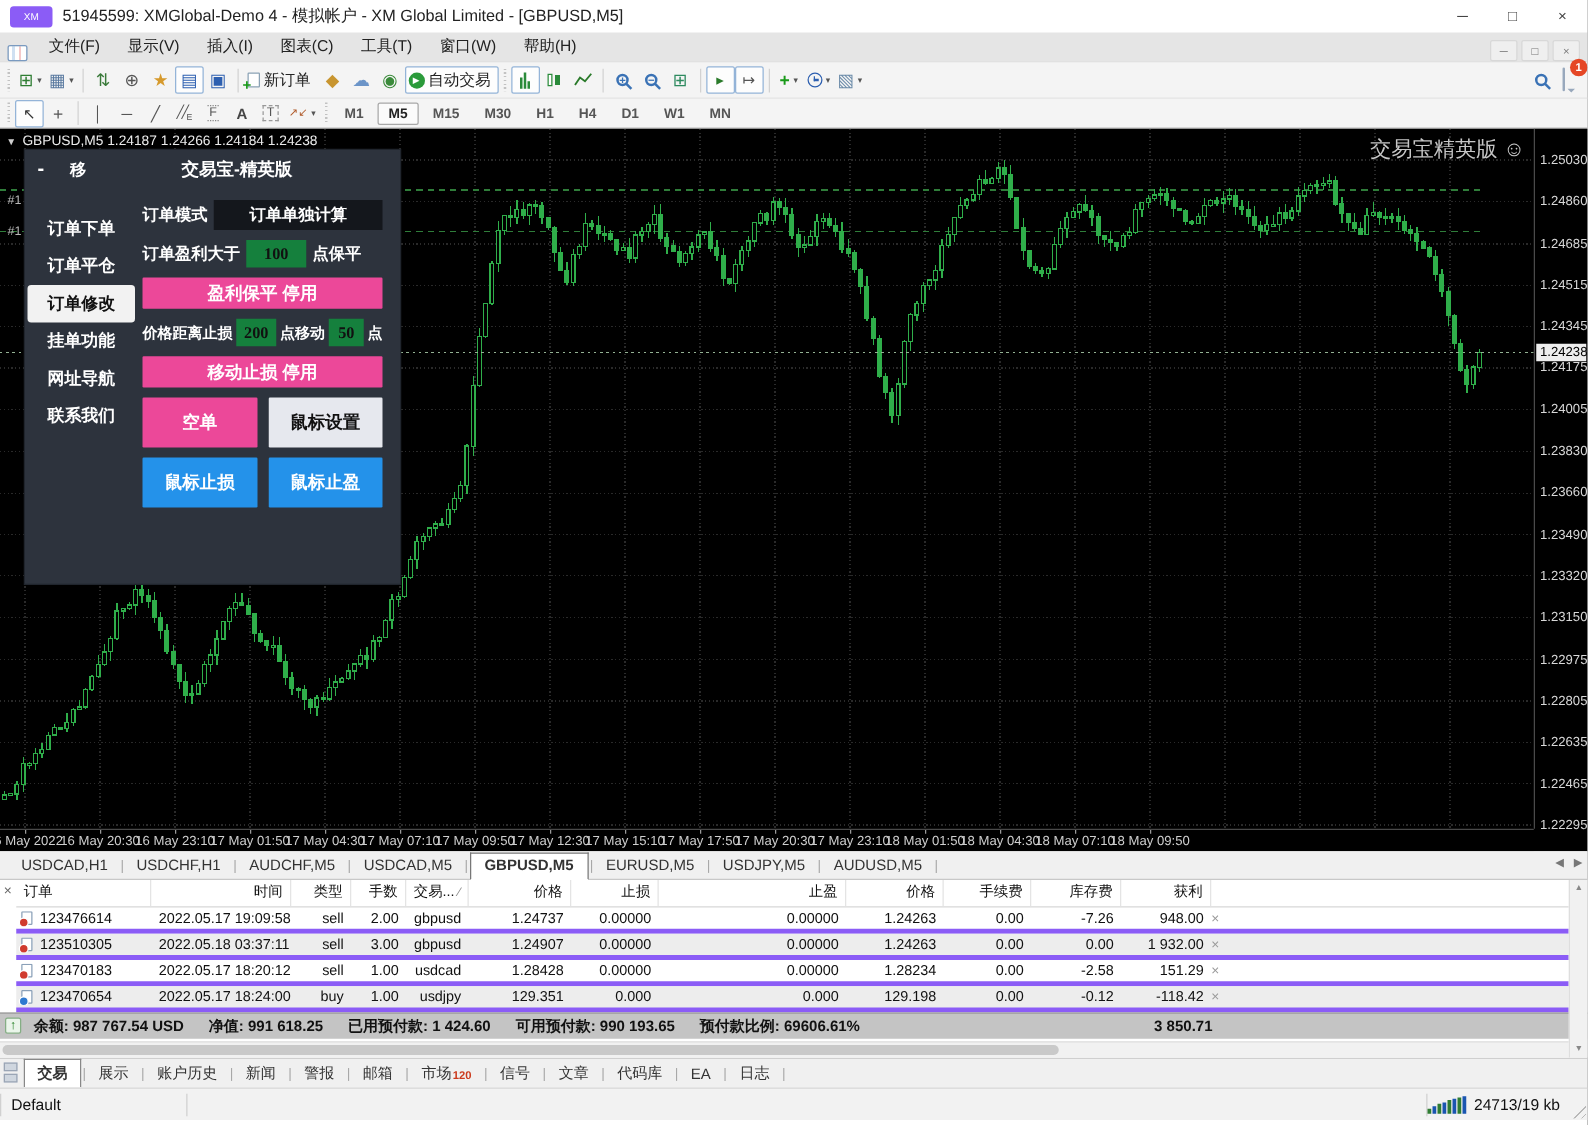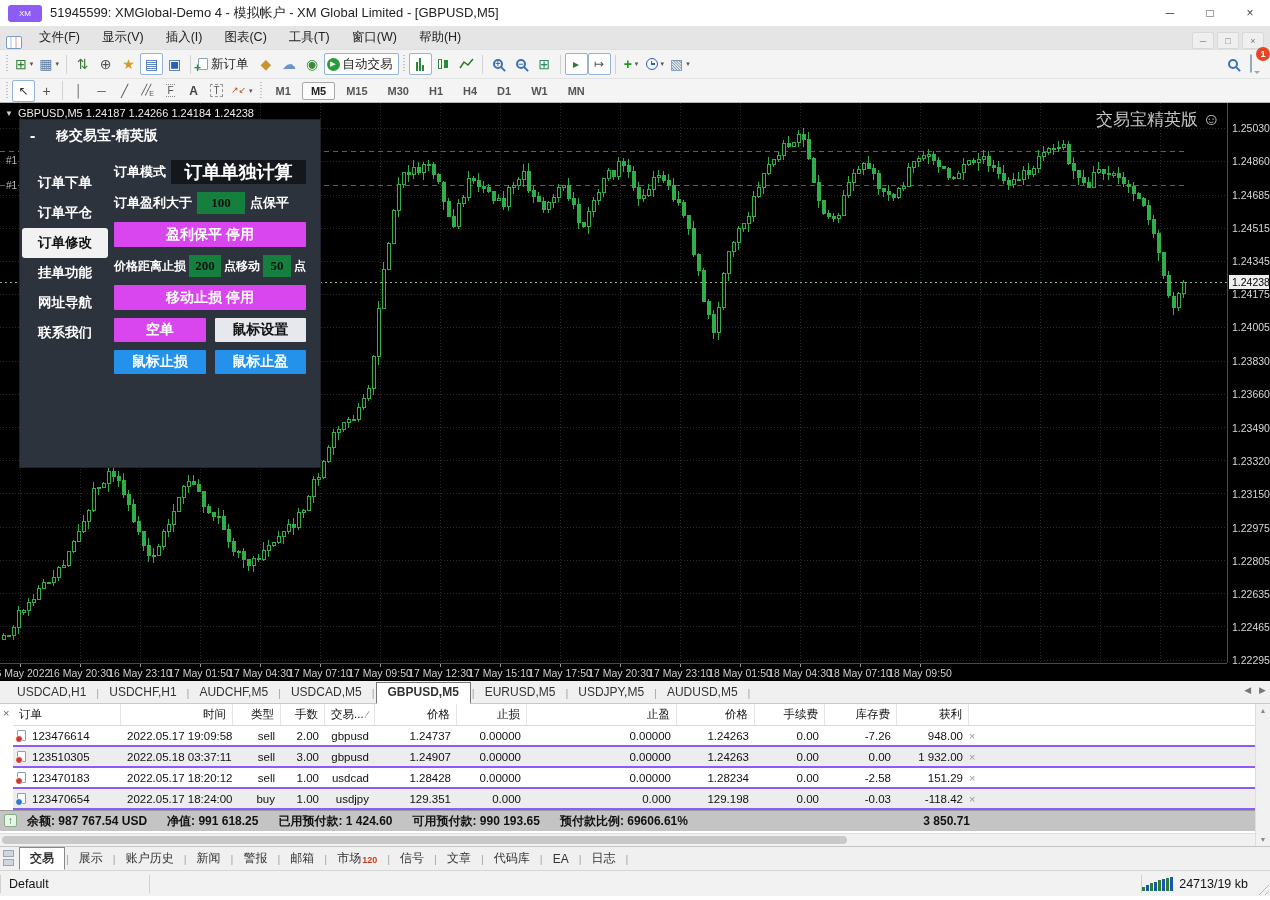--- a/index.html
+++ b/index.html
@@ -59,54 +59,54 @@
 .tick{position:absolute;top:0;width:1px;height:3px;background:#999}
 .chart-header{position:absolute;left:5px;top:4px;color:#ececec;font-size:11px;display:flex;gap:5px;align-items:center;z-index:2}
 .chart-header .tri{font-size:8px;color:#cfcfcf}
 .chart-badge{position:absolute;right:50px;top:5px;color:#c6c6c6;font-size:17px;z-index:2}
 .order-mark{position:absolute;color:#b8b8b8;font-size:10px;z-index:1}
 
 .panel{position:absolute;left:20px;top:17px;width:300px;height:347px;background:#2d333d;z-index:5;box-shadow:0 0 0 1px #20252d;color:#fff}
 .p-title{height:32px;display:flex;align-items:center;padding:0 10px;font-weight:bold}
 .p-min{font-size:16px;width:16px}
 .p-move{font-size:13px;margin-left:10px}
-.p-name{flex:1;text-align:left;font-size:14px}
+.p-name{flex:1;text-align:center;font-size:14px}
 .p-body{display:flex}
 .p-menu{width:96px;padding-top:16px}
 .p-mitem{height:30px;line-height:30px;padding-left:18px;font-weight:bold;font-size:13.5px;color:#fff;white-space:nowrap}
 .p-mitem.active{background:#f2f2f2;color:#111;border-radius:3px;margin:0 2px;padding-left:16px}
 .p-ctrls{flex:1;padding:8px 14px 0 4px;display:flex;flex-direction:column;gap:8px}
 .p-row{display:flex;align-items:center;gap:5px;white-space:nowrap}
 .p-label{font-size:13px;font-weight:bold}
 .p-row.small{font-size:12px;font-weight:bold;gap:3px}
-.p-dark{flex:1;height:24px;background:#14171c;color:#fff;border:none;font-weight:bold;font-size:18px;font-family:inherit}
+.p-dark{flex:1;height:24px;background:#14171c;color:#fff;border:none;font-weight:bold;font-size:13px;font-family:inherit}
 .p-input{height:22px;border:none;background:#15803d;color:#111;font-weight:bold;text-align:center;font-size:13px;font-family:Liberation Serif, serif}
 .w48{width:48px}.w30{width:32px}.w28{width:28px}
 .p-red,.p-blue,.p-light{height:25px;border:none;font-weight:bold;font-size:14px;color:#fff;width:100%;font-family:inherit;border-radius:1px}
-.p-red{background:#d946ef}
+.p-red{background:#ec4899}
 .p-blue{background:#2492ea}
 .p-light{background:#e6e8ee;color:#111}
 .p-row.btns{gap:9px}
-.p-row.btns .half{flex:1;height:24px}
+.p-row.btns .half{flex:1;height:40px}
 
 .tabbar{height:23px;background:#f0f0f0;display:flex;align-items:flex-end;padding-left:8px;border-bottom:1px solid #c8c8c8;position:relative}
 .ctab{font-size:12px;color:#333;padding:3px 9px 4px}
 .ctab.active{background:#fff;font-weight:bold;border:1px solid #777;border-bottom-color:#fff;margin-bottom:-1px;padding:2px 11px 4px}
 .tdiv{color:#a8a8a8;padding:0 1px;font-size:11px;align-self:center}
 .tab-arrows{position:absolute;right:4px;top:4px;display:flex;gap:8px;color:#777;font-size:9px}
 
 .toolbox{position:relative;height:142px;background:#fff}
 .tb-close{position:absolute;left:3px;top:3px;font-size:11px;color:#666;z-index:3}
 .table-area{margin-left:13px;margin-right:15px}
 .tgrid{display:grid;grid-template-columns:108px 112px 48px 44px 50px 82px 70px 150px 78px 70px 72px 72px 20px 1fr;align-items:center}
 .thead{height:22px;border-bottom:1px solid #d8d8d8}
 .hc{font-size:11.5px;color:#111;text-align:right;padding:0 6px;border-right:1px solid #e4e4e4;line-height:21px;white-space:nowrap;overflow:hidden}
 .hc.l{text-align:left}
 .hc .sort{color:#888;font-size:10px;margin-left:3px}
-.trow{height:21px;font-size:11.5px;color:#111;border-bottom:2px solid #8b5cf6}
+.trow{height:21px;font-size:11.5px;color:#111;border-bottom:4px solid #8b5cf6}
 .rows div.trow:nth-of-type(even){background:#ededed}
 .c{padding:0 6px;text-align:right;white-space:nowrap;overflow:hidden}
 .c.order{display:flex;align-items:center;gap:6px;text-align:left;padding-left:4px}
 .doc{position:relative;width:9px;height:11px;border:1px solid #8aa0b8;background:#fff;border-radius:1px;flex:none}
 .doc:after{content:'';position:absolute;left:-3px;bottom:-3px;width:6px;height:6px;border-radius:50%;background:#d03b2f;border:1px solid #fff}
 .trow.buy .doc:after{background:#2f7ad0}
 .x-btn{color:#999;font-size:11px;padding:0;text-align:left}
 .summary{position:relative;height:21px;background:#c4c4c4;border-top:1px solid #9a9a9a;display:flex;align-items:center;gap:20px;padding-left:27px;font-size:12px;font-weight:bold;color:#111;white-space:nowrap}
 .up-ic{position:absolute;left:4px;top:3px;width:13px;height:13px;background:#eaf5ea;border:1px solid #85ae85;color:#1a7a1a;font-size:10px;line-height:11px;text-align:center;border-radius:2px}
 .profit-total{position:absolute;left:880px;width:90px;text-align:right}
@@ -1055,21 +1055,21 @@
           </span>
           <span class="c">2022.05.17 18:24:00</span>
           <span class="c">buy</span>
           <span class="c">1.00</span>
           <span class="c">usdjpy</span>
           <span class="c">129.351</span>
           <span class="c">0.000</span>
           <span class="c">0.000</span>
           <span class="c">129.198</span>
           <span class="c">0.00</span>
-          <span class="c">-0.03</span>
+          <span class="c">-0.12</span>
           <span class="c">-118.42</span>
           <span class="c x-btn">×</span>
           <span class="c"></span>
         </div>
       </div>
   </div>
   <div class="summary">
     <span class="up-ic">↑</span>
     <span>余额: 987 767.54 USD</span>
     <span>净值: 991 618.25</span>

